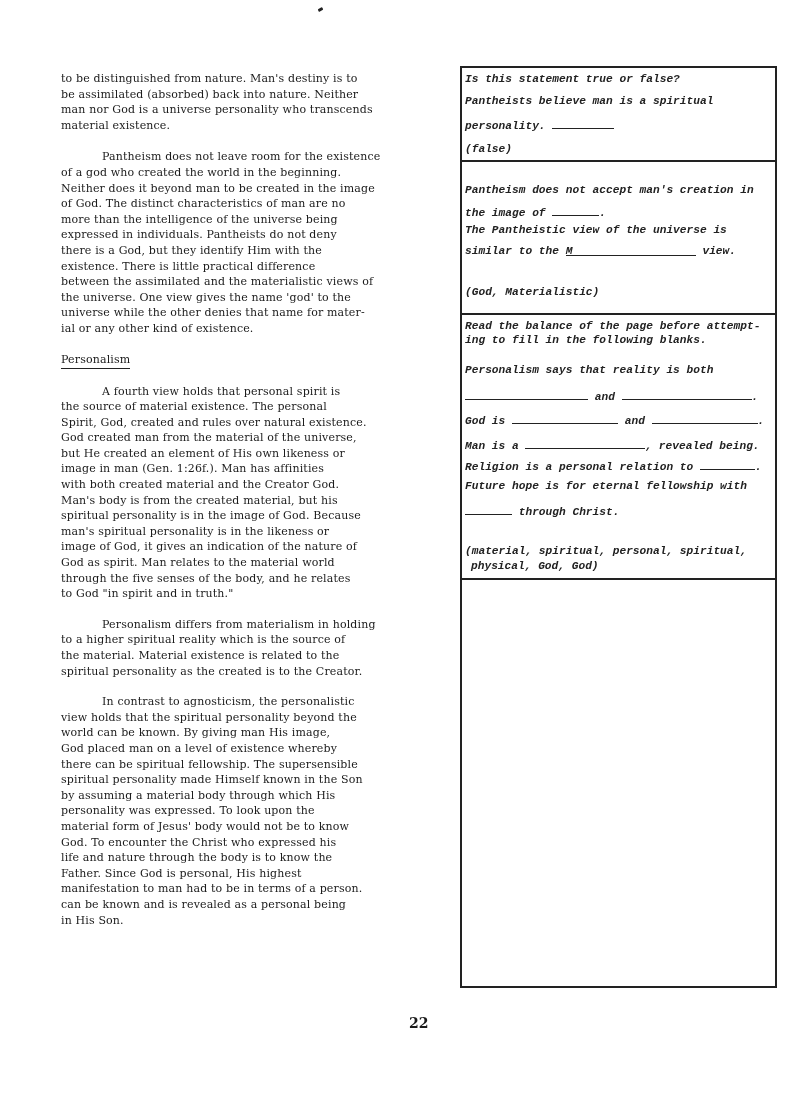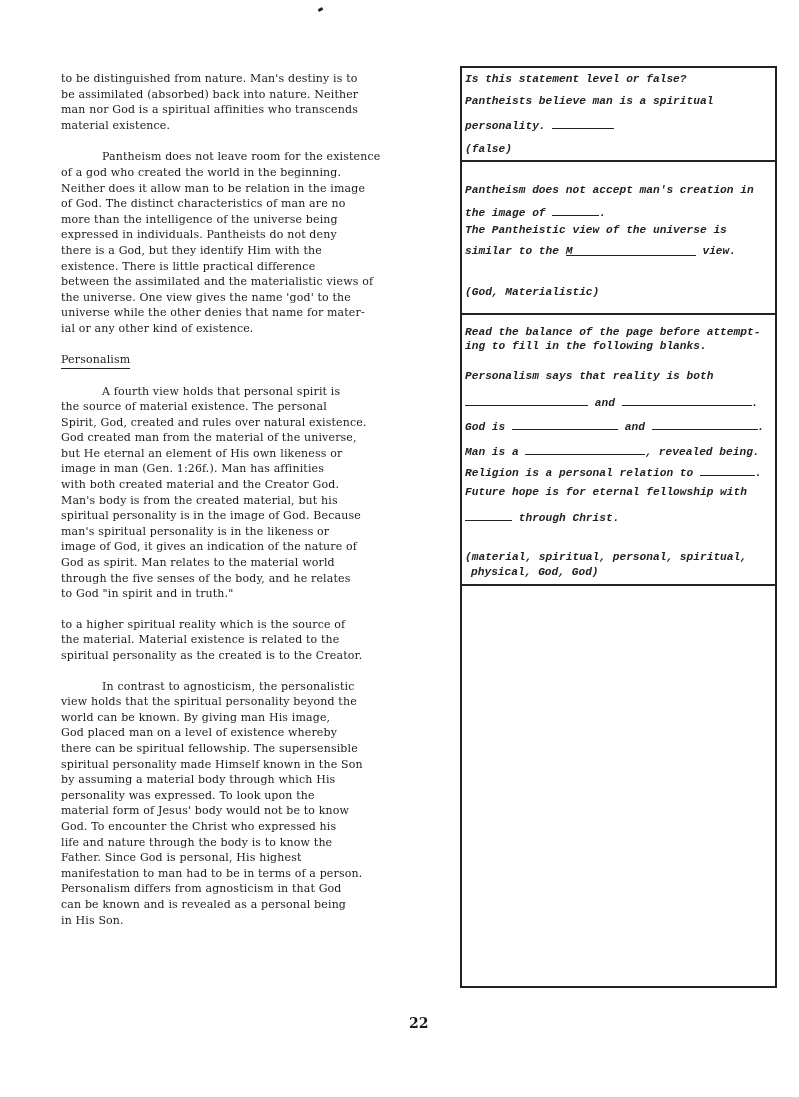--- a/index.html
+++ b/index.html
@@ -9,95 +9,95 @@
   .left-col p { margin:0; }
   .left-col .para { margin-bottom:15px; }
   .line { display:block; white-space:nowrap; }
   .heading { display:inline-block; border-bottom:1.5px solid #222; margin-bottom:15px; line-height:15px; padding-bottom:1px; }
   .right-panel { position:absolute; left:460px; top:66px; width:313px; height:918px; border:2px solid #222; border-right-width:2.5px; }
   .box { position:absolute; left:0; right:0; border-bottom:2px solid #222; font-family:"Liberation Mono", "DejaVu Sans Mono", monospace; font-style:italic; font-weight:bold; font-size:11.2px; color:#222; padding-left:3px; }
   .box .row { display:block; white-space:nowrap; position:absolute; left:3px; }
   .blank { display:inline-block; border-bottom:1px solid #222; height:10px; vertical-align:baseline; }
   .box1 { top:0; height:92px; }
   .box2 { top:94px; height:151px; }
-  .box3 { top:244px; height:272px;font-style:italic; }
+  .box3 { top:238px; height:272px;font-style:italic; }
   .box4 { top:521px; height:395px; border-bottom:none; }
   .page-num { position:absolute; left:409px; top:1015px; font-family:"DejaVu Serif", serif; font-size:14px; font-weight:bold; }
 </style>
 </head>
 <body>
 
 <div class="speck"></div>
 
 <div class="left-col">
   <p class="para">
     <span class="line">to be distinguished from nature.  Man's destiny is to</span>
     <span class="line">be assimilated (absorbed) back into nature.  Neither</span>
-    <span class="line">man nor God is a spiritual affinities who transcends</span>
+    <span class="line">man nor God is a universe personality who transcends</span>
     <span class="line">material existence.</span>
   </p>
   <p class="para" style="margin-top:16px;">
     <span class="line" style="padding-left:41px">Pantheism does not leave room for the existence</span>
     <span class="line">of a god who created the world in the beginning.</span>
-    <span class="line">Neither does it allow man to be relation in the image</span>
+    <span class="line">Neither does it beyond man to be created in the image</span>
     <span class="line">of God.  The distinct characteristics of man are no</span>
     <span class="line">more than the intelligence of the universe being</span>
     <span class="line">expressed in individuals.  Pantheists do not deny</span>
     <span class="line">there is a God, but they identify Him with the</span>
     <span class="line">existence.  There is little practical difference</span>
     <span class="line">between the assimilated and the materialistic views of</span>
     <span class="line">the universe.  One view gives the name 'god' to the</span>
     <span class="line">universe while the other denies that name for mater-</span>
     <span class="line">ial or any other kind of existence.</span>
   </p>
   <div class="heading">Personalism</div>
   <p class="para">
     <span class="line" style="padding-left:41px">A fourth view holds that personal spirit is</span>
     <span class="line">the source of material existence.  The personal</span>
     <span class="line">Spirit, God, created and rules over natural existence.</span>
     <span class="line">God created man from the material of the universe,</span>
-    <span class="line">but He eternal an element of His own likeness or</span>
+    <span class="line">but He created an element of His own likeness or</span>
     <span class="line">image in man (Gen. 1:26f.).  Man has affinities</span>
     <span class="line">with both created material and the Creator God.</span>
     <span class="line">Man's body is from the created material, but his</span>
     <span class="line">spiritual personality is in the image of God.  Because</span>
     <span class="line">man's spiritual personality is in the likeness or</span>
     <span class="line">image of God, it gives an indication of the nature of</span>
     <span class="line">God as spirit.  Man relates to the material world</span>
     <span class="line">through the five senses of the body, and he relates</span>
     <span class="line">to God "in spirit and in truth."</span>
   </p>
   <p class="para">
+    <span class="line" style="padding-left:41px">Personalism differs from materialism in holding</span>
     <span class="line">to a higher spiritual reality which is the source of</span>
     <span class="line">the material.  Material existence is related to the</span>
     <span class="line">spiritual personality as the created is to the Creator.</span>
   </p>
   <p class="para">
     <span class="line" style="padding-left:41px">In contrast to agnosticism, the personalistic</span>
     <span class="line">view holds that the spiritual personality beyond the</span>
     <span class="line">world can be known.  By giving man His image,</span>
     <span class="line">God placed man on a level of existence whereby</span>
     <span class="line">there can be spiritual fellowship.  The supersensible</span>
     <span class="line">spiritual personality made Himself known in the Son</span>
     <span class="line">by assuming a material body through which His</span>
     <span class="line">personality was expressed.  To look upon the</span>
     <span class="line">material form of Jesus' body would not be to know</span>
     <span class="line">God.  To encounter the Christ who expressed his</span>
     <span class="line">life and nature through the body is to know the</span>
     <span class="line">Father.  Since God is personal, His highest</span>
     <span class="line">manifestation to man had to be in terms of a person.</span>
-    <span class="line">Personalism differs from agnosticism in that God</span>
     <span class="line">can be known and is revealed as a personal being</span>
     <span class="line">in His Son.</span>
   </p>
 </div>
 
 <div class="right-panel">
   <div class="box box1">
-    <span class="row" style="top:5px">Is this statement level or false?</span>
+    <span class="row" style="top:5px">Is this statement true or false?</span>
     <span class="row" style="top:27px">Pantheists believe man is a spiritual</span>
     <span class="row" style="top:50px">
       <span>personality.</span>
       <span class="blank" style="width:62px"></span>
     </span>
     <span class="row" style="top:75px">(false)</span>
   </div>
 
   <div class="box box2">
     <span class="row" style="top:22px">Pantheism does not accept man's creation in</span>

